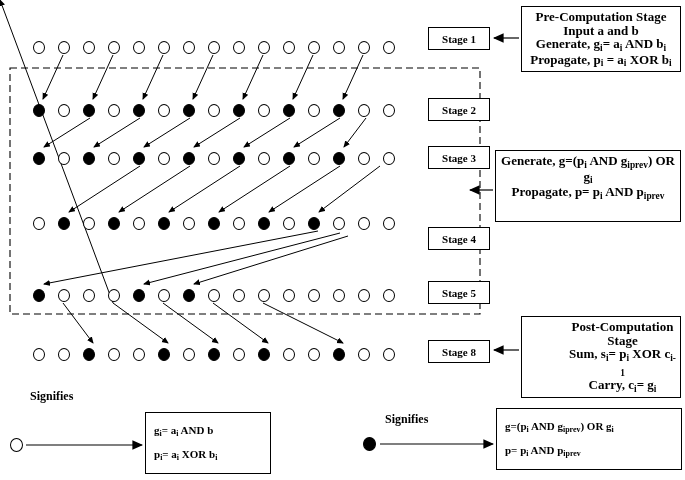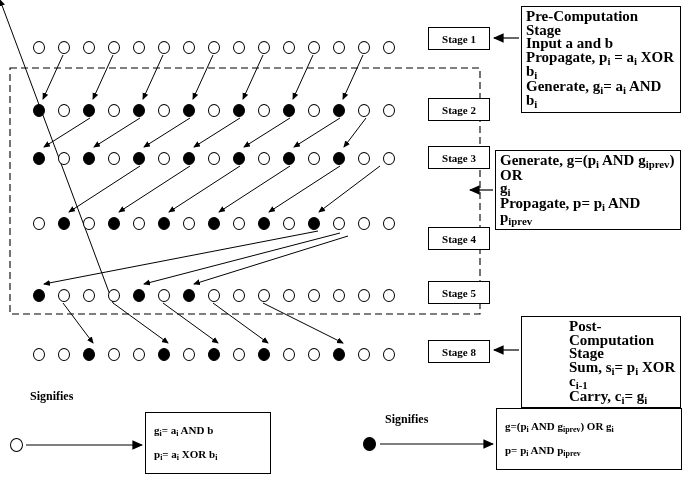--- a/index.html
+++ b/index.html
@@ -51,22 +51,22 @@
     height: 23px;
     width: 62px;
     box-sizing: border-box;
     font-family: "Liberation Serif", serif;
   }
   .callout {
     position: absolute;
     border: 1.4px solid #000;
     background: #ffffff;
     box-sizing: border-box;
-    text-align: left;
-    font-size: 15px;
+    text-align: center;
+    font-size: 13px;
     font-weight: bold;
     font-family: "Liberation Serif", serif;
     padding: 3px 4px;
     line-height: 13.5px;
   }
   .legend-title {
     position: absolute;
     font-size: 12px;
     font-weight: bold;
     font-family: "Liberation Serif", serif;
@@ -260,22 +260,22 @@
       <div class="node" style="left: 383px; top: 348px;"></div>
       <div class="stage-label" style="left: 428px; top: 27px;">Stage 1</div>
       <div class="stage-label" style="left: 428px; top: 98px;">Stage 2</div>
       <div class="stage-label" style="left: 428px; top: 146px;">Stage 3</div>
       <div class="stage-label" style="left: 428px; top: 227px;">Stage 4</div>
       <div class="stage-label" style="left: 428px; top: 281px;">Stage 5</div>
       <div class="stage-label" style="left: 428px; top: 340px;">Stage 8</div>
       <div class="callout" style="left: 521px; top: 6px; width: 160px; min-height: 58px;">
         <div>Pre-Computation Stage</div>
         <div>Input a and b</div>
+        <div>Generate, g<sub>i</sub>= a<sub>i</sub> AND b<sub>i</sub></div>
         <div>Propagate, p<sub>i</sub> = a<sub>i</sub> XOR b<sub>i</sub></div>
-        <div>Generate, g<sub>i</sub>= a<sub>i</sub> AND b<sub>i</sub></div>
       </div>
       <div class="callout" style="left: 495px; top: 150px; width: 186px; min-height: 72px;">
         <div>Generate, g=(p<sub>i</sub> AND g<sub>iprev</sub>) OR</div>
         <div>g<sub>i</sub></div>
         <div>Propagate, p= p<sub>i</sub> AND p<sub>iprev</sub></div>
       </div>
       <div class="callout" style="left: 521px; top: 316px; width: 160px; min-height: 48px; padding-left: 47px;">
         <div>Post-Computation Stage</div>
         <div>Sum, s<sub>i</sub>= p<sub>i</sub> XOR c<sub>i-1</sub></div>
         <div>Carry, c<sub>i</sub>= g<sub>i</sub></div>

